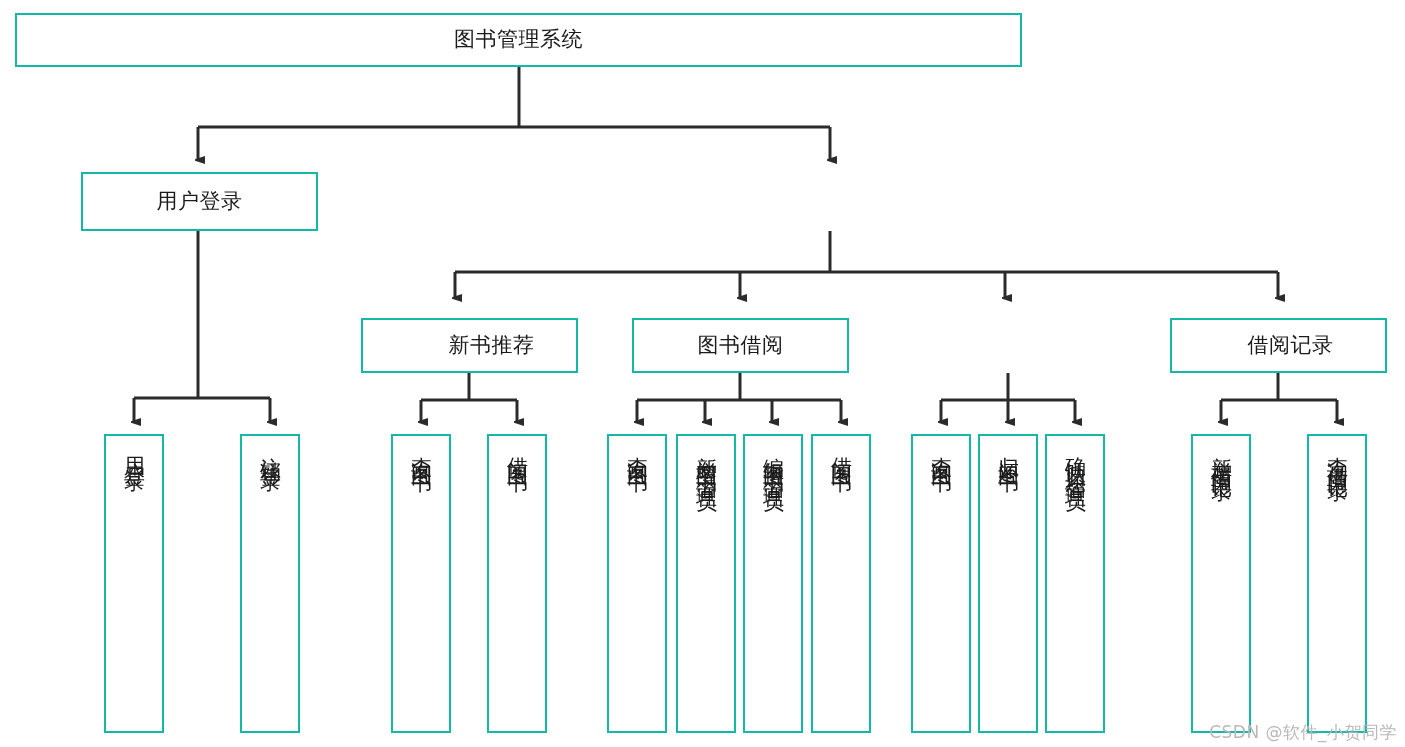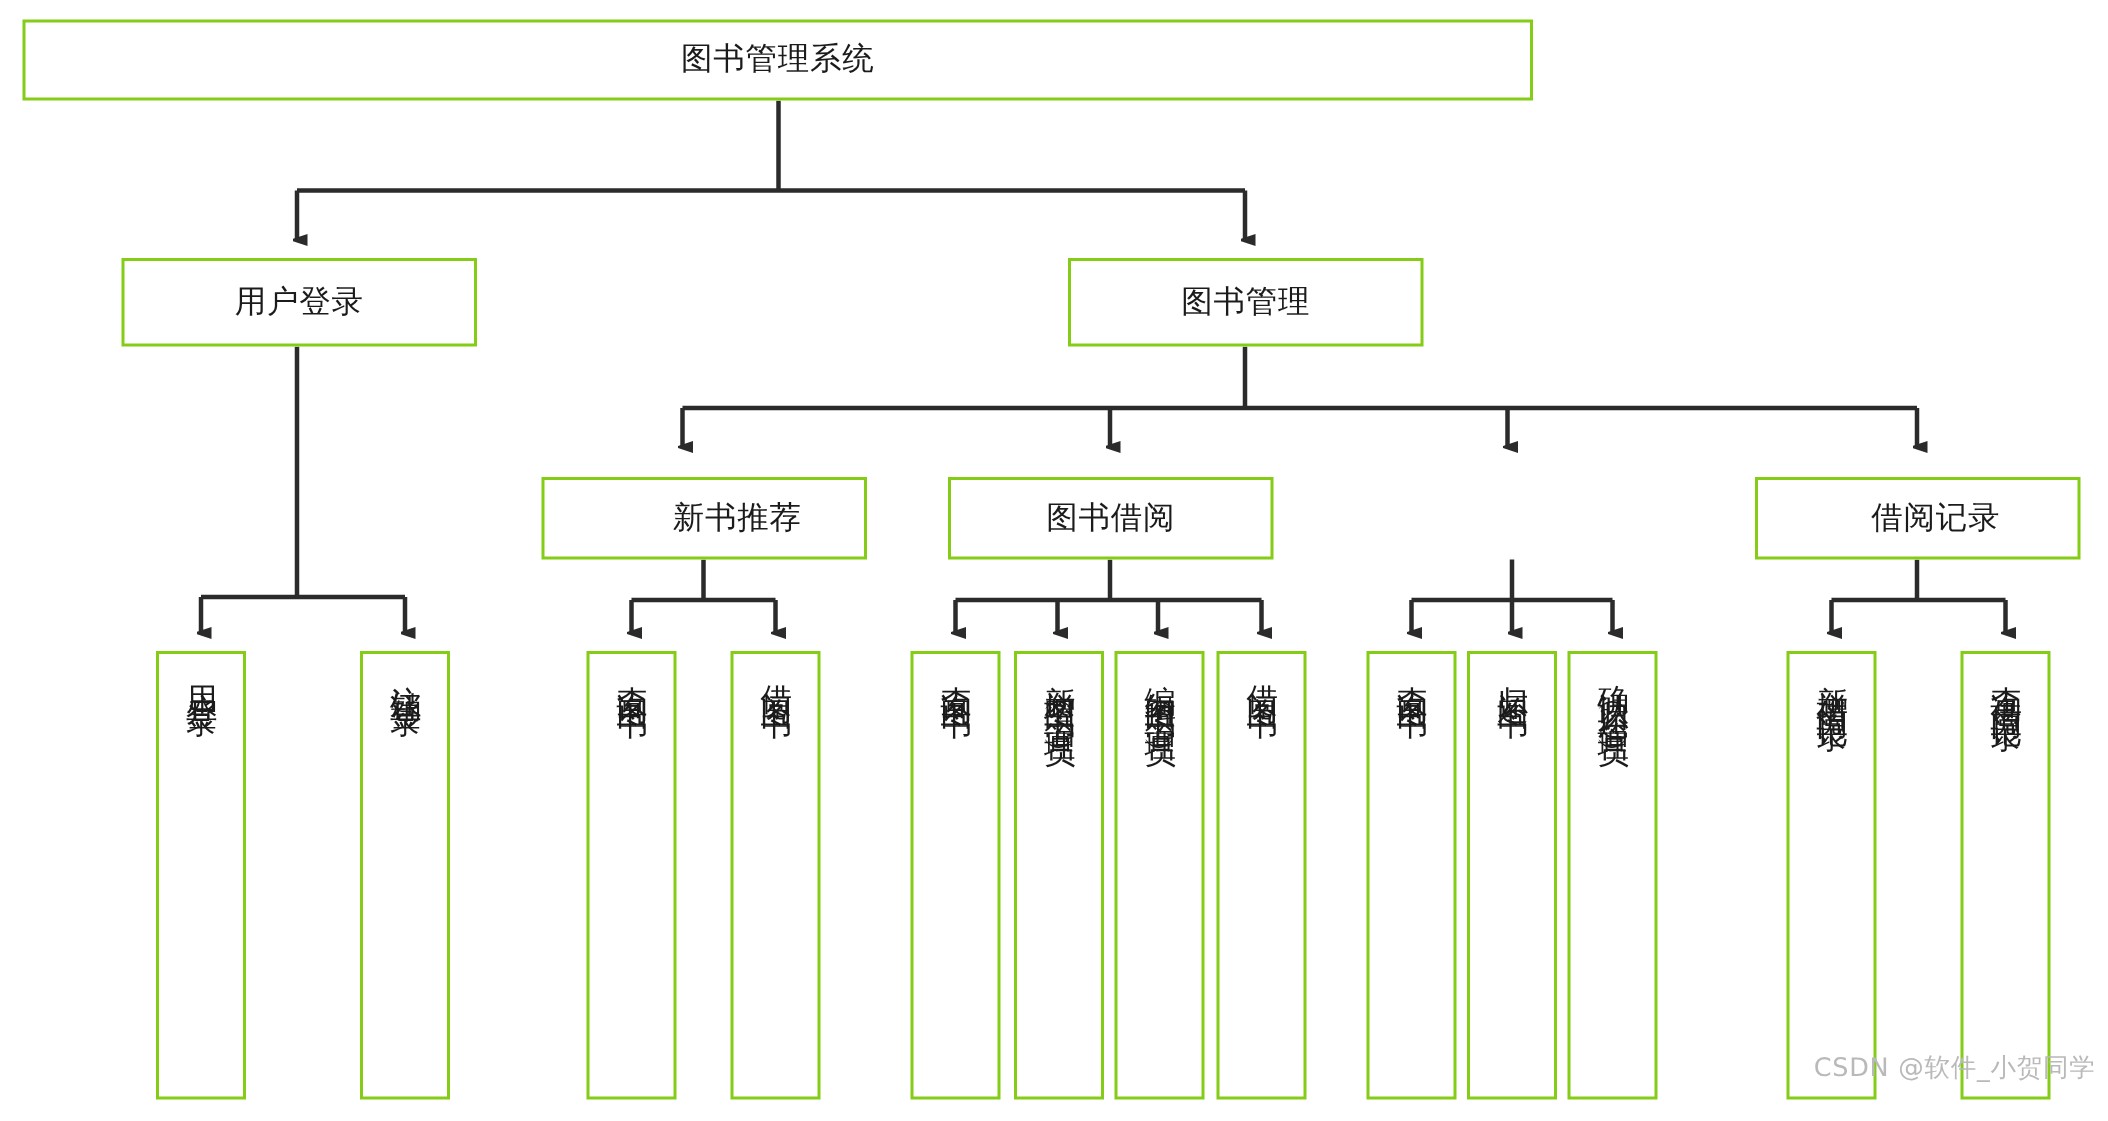--- a/index.html
+++ b/index.html
@@ -22,21 +22,21 @@
     position: absolute;
     left: 0;
     top: 0;
     width: 1405px;
     height: 747px;
   }
   .node {
     position: absolute;
     box-sizing: border-box;
     background: #ffffff;
-    border: 2px solid #84cc16;
+    border: 2px solid #14b8a6;
     display: flex;
     align-items: center;
     justify-content: center;
   }
   .node.root-node {
     border-width: 2px;
   }
   .node-label {
     font-size: 21px;
     color: #1b1b1b;
@@ -55,21 +55,21 @@
     writing-mode: vertical-rl;
     text-orientation: upright;
     font-size: 21px;
     letter-spacing: 5px;
     line-height: 1;
     white-space: nowrap;
   }
   .watermark {
     position: absolute;
     right: 8px;
-    bottom: 24px;
+    bottom: 3px;
     font-size: 17px;
     color: #b9b9b9;
     letter-spacing: 0.5px;
     white-space: nowrap;
     pointer-events: none;
   }
 </style>
 </head>
 <body>
 
@@ -127,23 +127,20 @@
     </g>
   </svg>
 
   <div class="node root-node" style="left:15px; top:13px; width:1007px; height:54px;">
     <span class="node-label">图书管理系统</span>
   </div>
 
   <div class="node" style="left:81px; top:172px; width:237px; height:59px;">
     <span class="node-label">用户登录</span>
   </div>
-  <div class="node" style="left:712px; top:172px; width:237px; height:59px;">
-    <span class="node-label">图书管理</span>
-  </div>
 
   <div class="node" style="left:361px; top:318px; width:217px; height:55px;padding-left:44px;">
     <span class="node-label">新书推荐</span>
   </div>
   <div class="node" style="left:632px; top:318px; width:217px; height:55px;">
     <span class="node-label">图书借阅</span>
   </div>
   <div class="node" style="left:1170px; top:318px; width:217px; height:55px;padding-left:24px;">
     <span class="node-label">借阅记录</span>
   </div>

